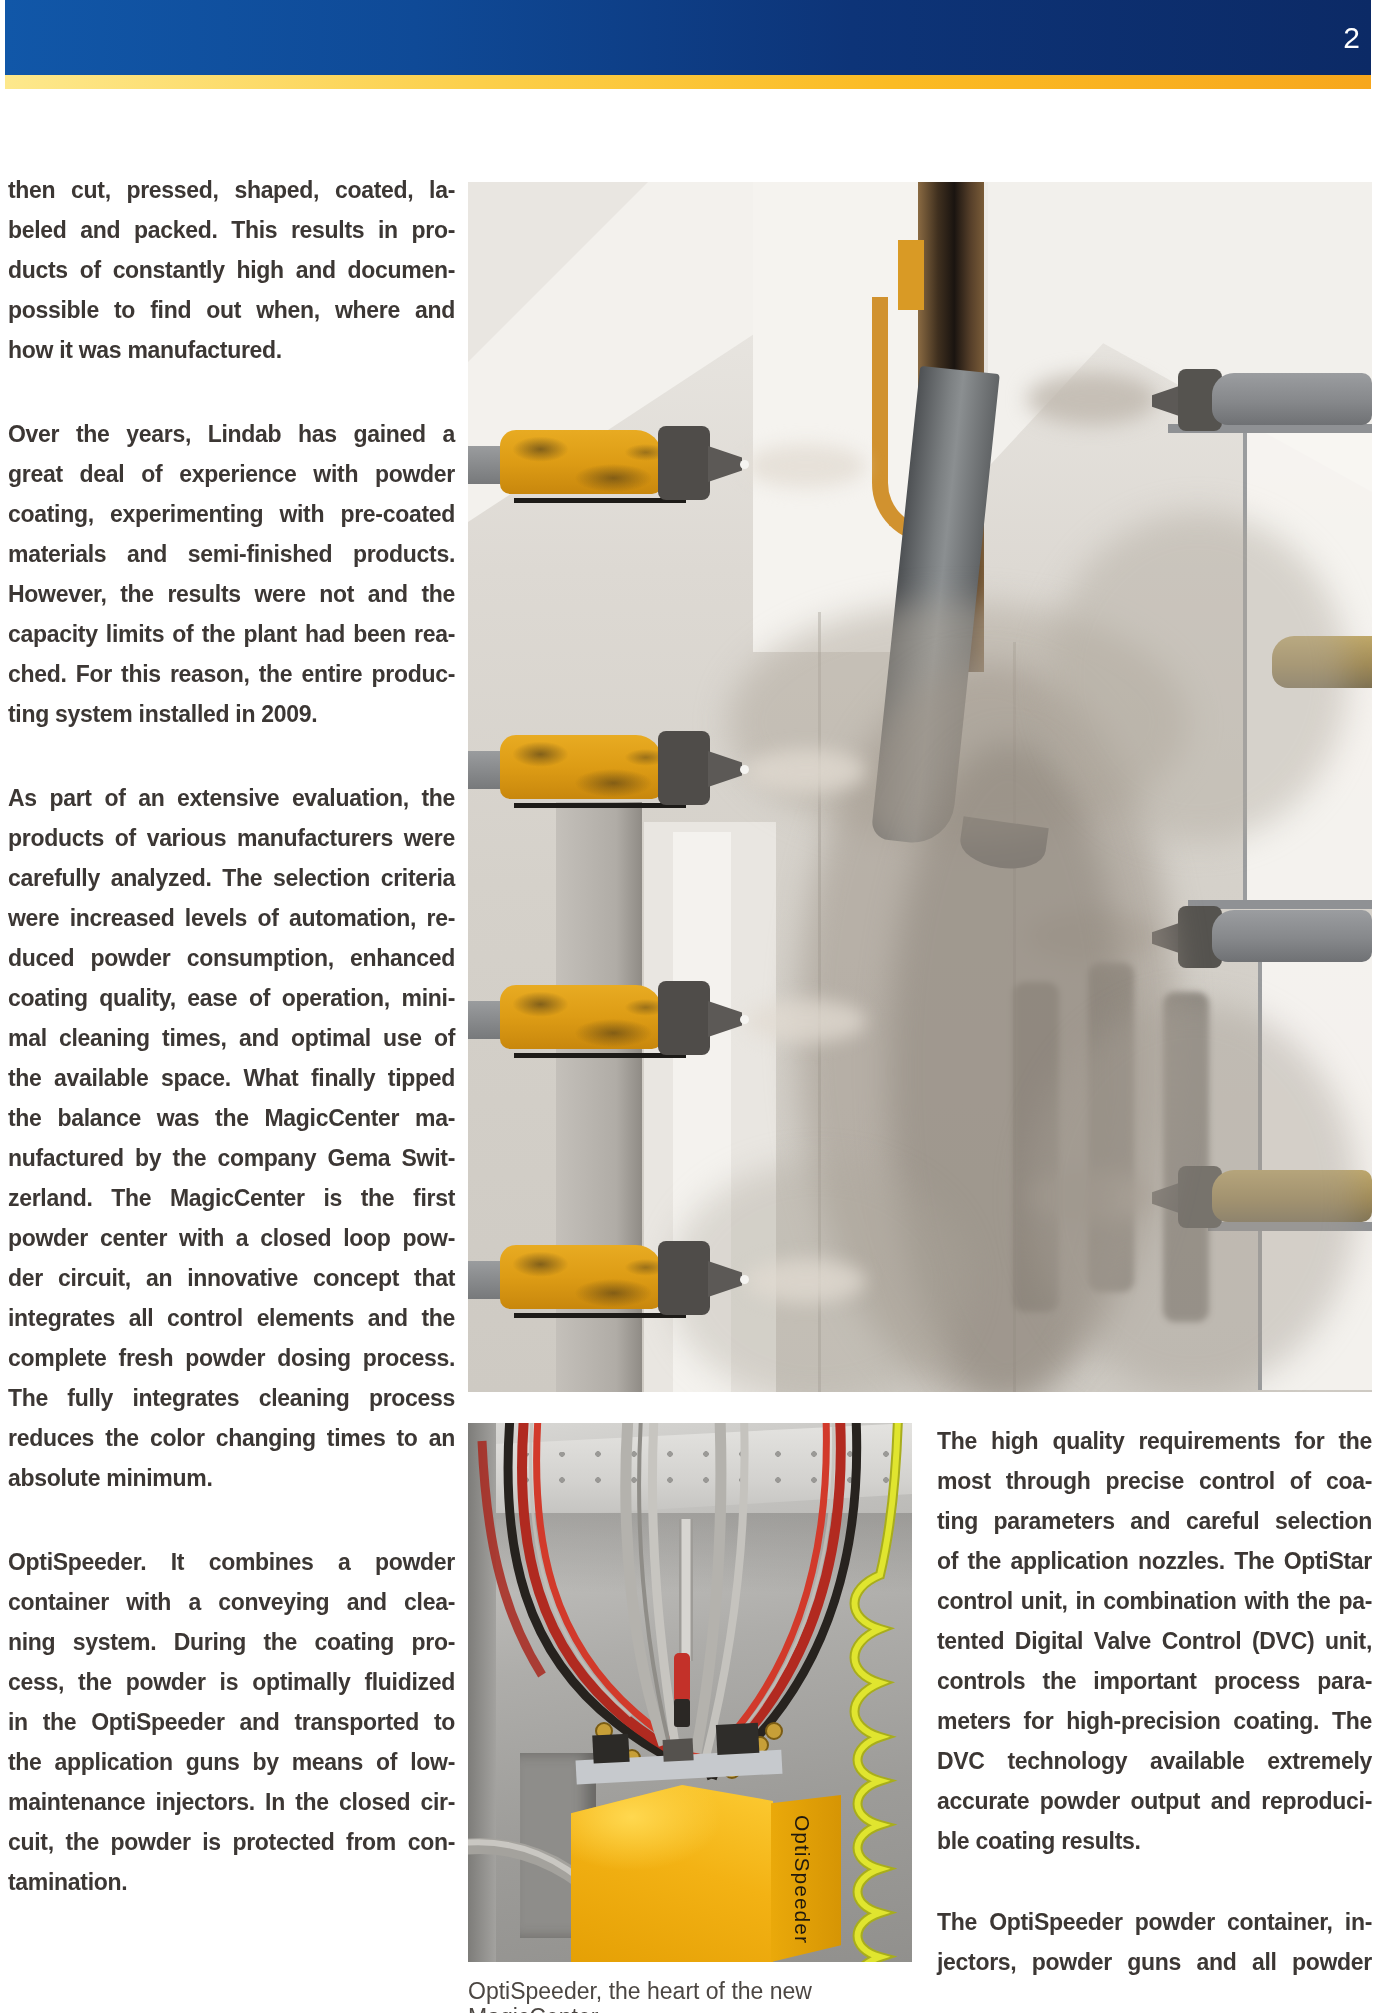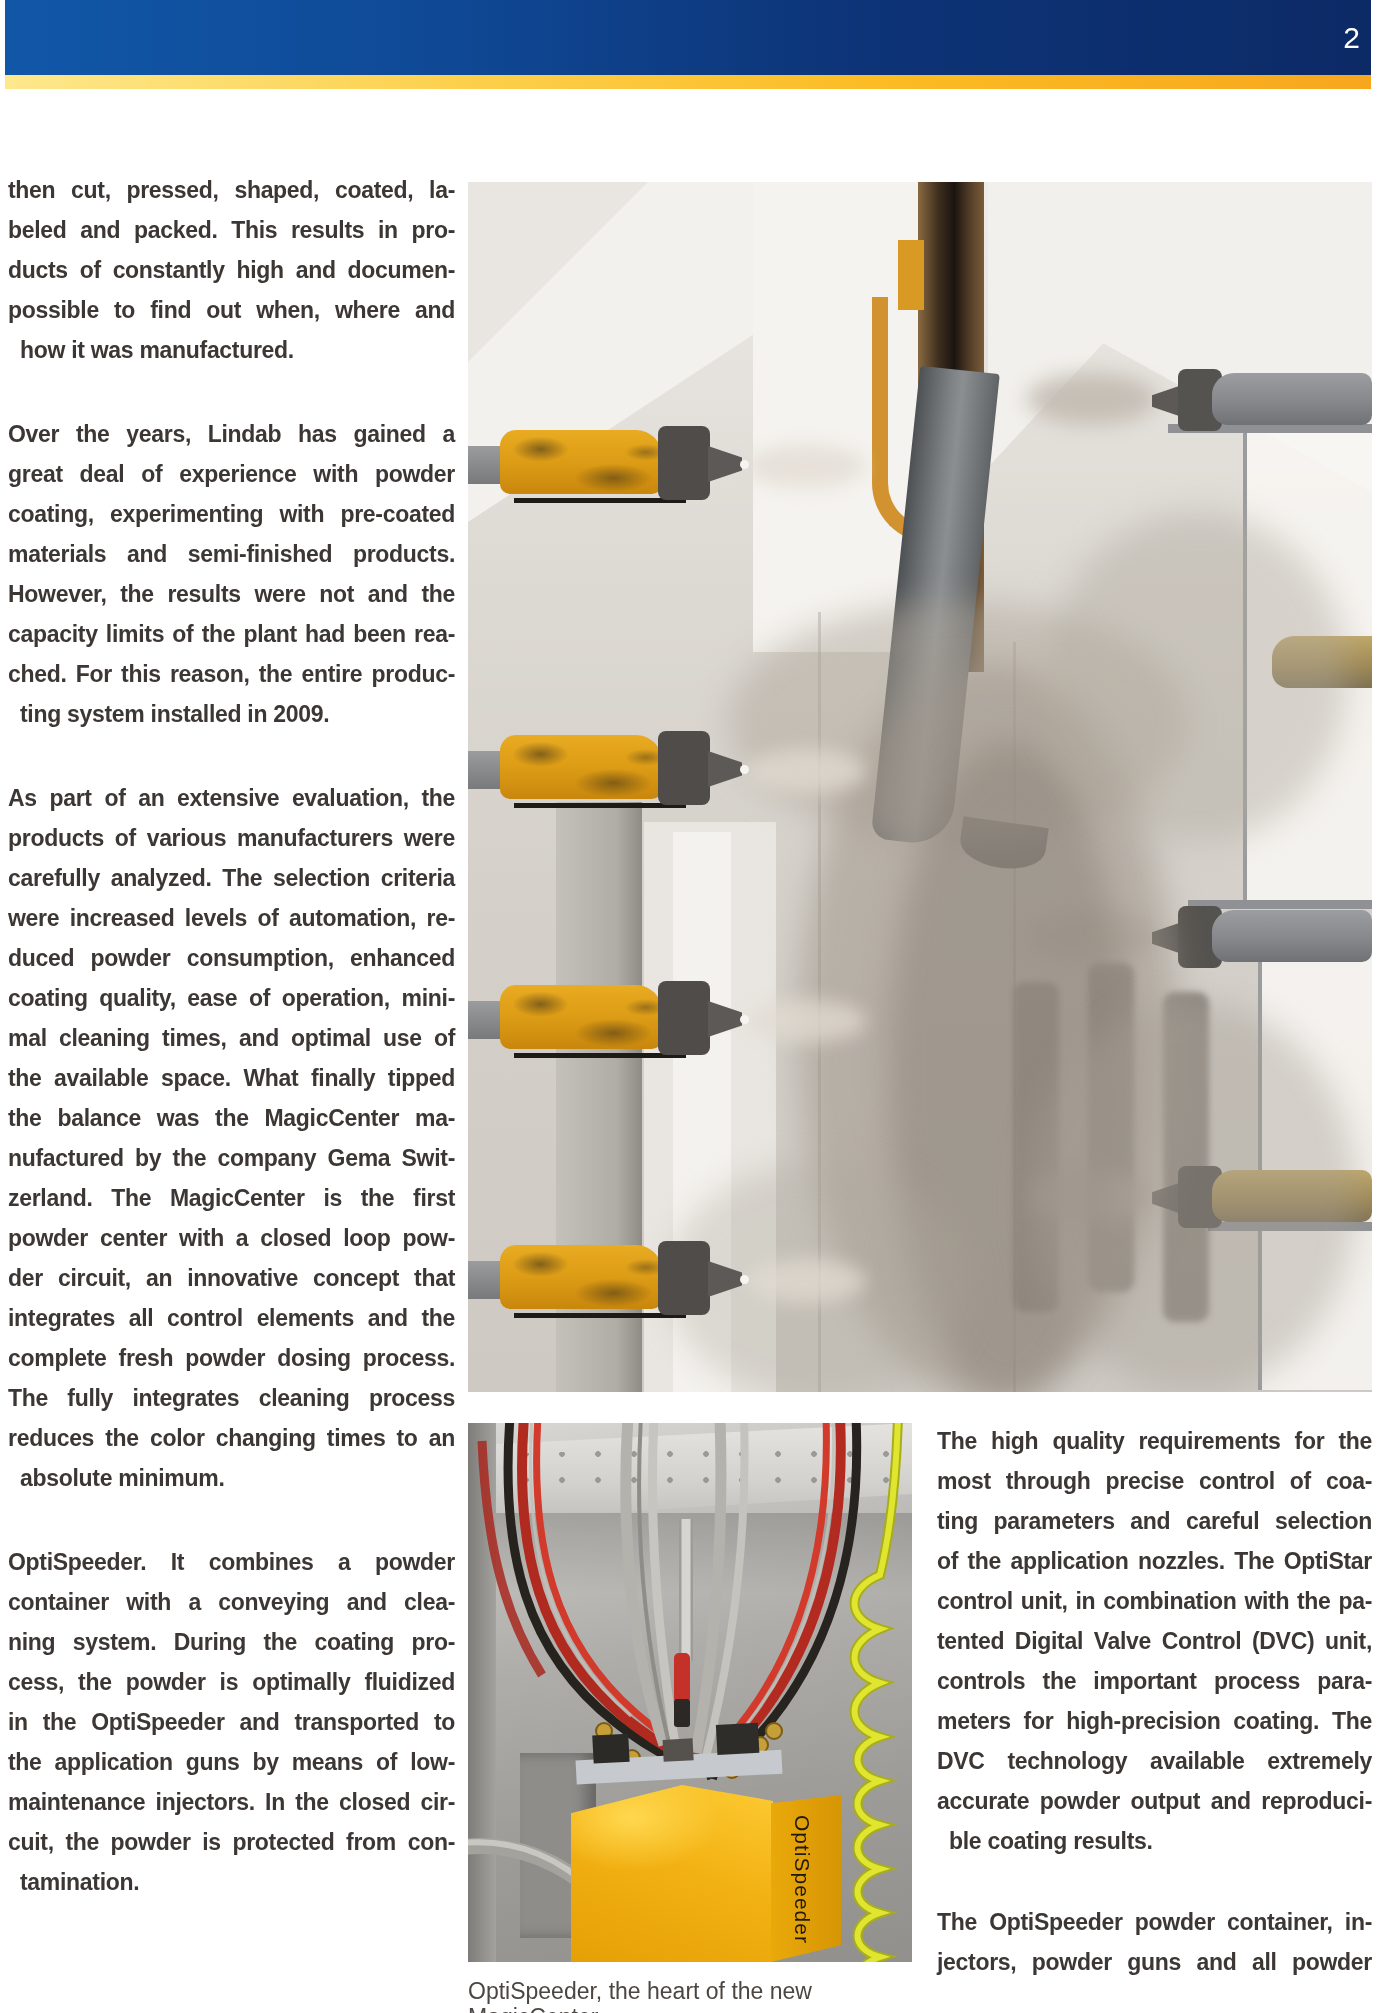--- a/index.html
+++ b/index.html
@@ -13,21 +13,21 @@
     background:linear-gradient(to right,#fde88c 0%,#fccf4a 35%,#fbbb24 65%,#f7a71d 100%);}
   .page-num{position:absolute;right:40px;top:21px;color:#ffffff;font-size:30px;line-height:34px;}
 
   
   .col{position:absolute;color:#3c3734;font-size:23px;letter-spacing:-0.3px;}
   .col-left{left:8px;top:170px;width:447px;}
   .col-right{left:937px;top:1421px;width:435px;}
   .para{margin:0 0 44px 0;font-weight:bold;}
   .col-right .para{margin-bottom:41px;}
   .tl{height:40px;line-height:40px;text-align:justify;text-align-last:justify;white-space:nowrap;overflow:visible;}
-  .tl-end{text-align-last:left;margin-left:12px;}
+  .tl-end{text-align-last:left;}
 
   .caption{position:absolute;left:468px;top:1978px;width:440px;color:#4b4642;font-size:23px;line-height:26px;}
 
   
   .photo{position:absolute;overflow:hidden;}
   #booth{left:468px;top:182px;width:904px;height:1210px;
     background:linear-gradient(180deg,#efede9 0%,#e6e3de 14%,#ddd9d3 32%,#d5d1ca 58%,#cecac3 100%);}
   .wall-ul{position:absolute;left:0;top:0;width:300px;height:340px;background:#f3f1ed;
     clip-path:polygon(0 0,100% 0,100% 42%,0 100%);}
   .wall-ul2{position:absolute;left:0;top:0;width:180px;height:180px;background:#e9e6e1;

